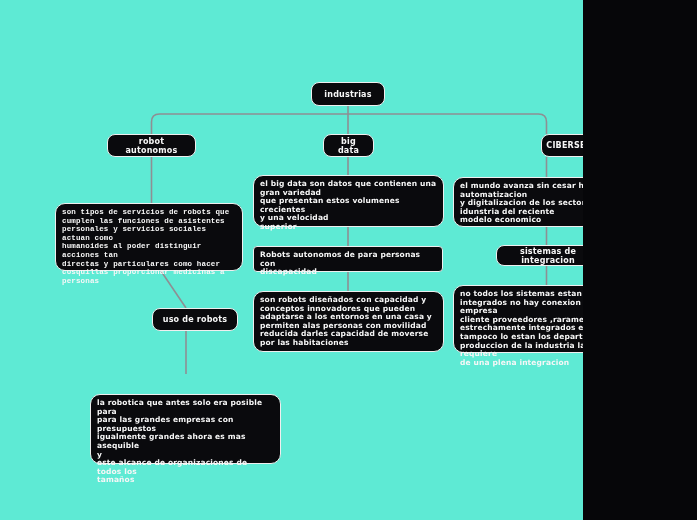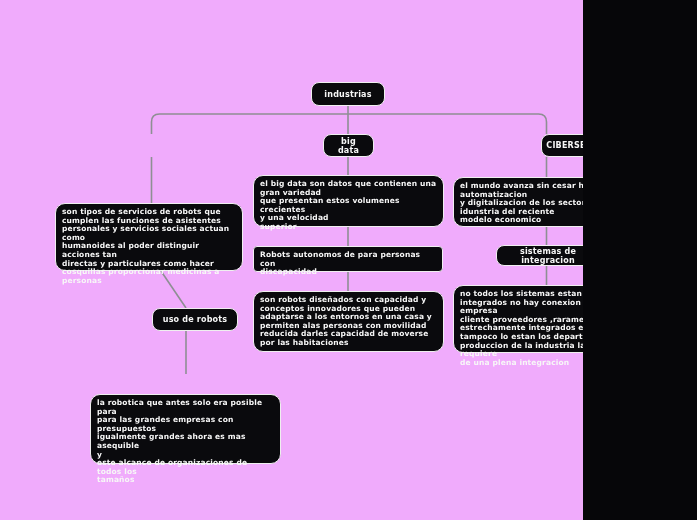--- a/index.html
+++ b/index.html
@@ -1,19 +1,19 @@
 <!DOCTYPE html>
 <html><head>
 <meta charset="utf-8">
 <style>
   html,body{margin:0;padding:0;background:#060609;}
   #canvas{
     position:relative;
     width:583px;height:520px;
-    background:#f0abfc;
+    background:#5eead4;
     overflow:hidden;
     font-family:"DejaVu Sans","Liberation Sans",sans-serif;
   }
   #edges{position:absolute;left:0;top:0;width:697px;height:520px;}
   #edges path{fill:none;stroke:#8e8f93;stroke-width:1.6;}
   .node,.textbox{
     position:absolute;
     box-sizing:border-box;
     background:#0a0a0d;
     border:1.6px solid #efefef;
@@ -50,26 +50,27 @@
     <path d="M186 331 V374"></path>
     <path d="M348 157 V175"></path>
     <path d="M348 227 V246"></path>
     <path d="M348 272 V291"></path>
     <path d="M546.5 157 V177"></path>
     <path d="M546.5 227 V285"></path>
   </svg>
 
   <div class="node" style="left:311px;top:82px;width:74px;height:24px;">industrias</div>
 
+  <div class="node" style="left:107px;top:134px;width:89px;height:23px;">robot autonomos</div>
 
   <div class="node" style="left:323px;top:134px;width:51px;height:23px;">big data</div>
 
   <div class="node" style="left:500px;top:134px;width:93px;height:23px;margin-left:41px;">CIBERSEGURIDAD</div>
 
-  <div class="textbox" style="left:55px;top:203px;width:188px;height:68px;">son tipos de servicios de robots que
+  <div class="textbox" style="left:55px;top:203px;width:188px;height:68px;font-family:Liberation Mono, monospace;">son tipos de servicios de robots que
 cumplen las funciones de asistentes
 personales y servicios sociales actuan como
 humanoides al poder distinguir acciones tan
 directas y particulares  como hacer
 cosquillas proporcionar  medicinas a
 personas</div>
 
   <div class="node" style="left:152px;top:308px;width:86px;height:23px;">uso de robots</div>
 
   <div class="textbox" style="left:90px;top:394px;width:191px;height:70px;">la robotica  que antes solo era posible  para

